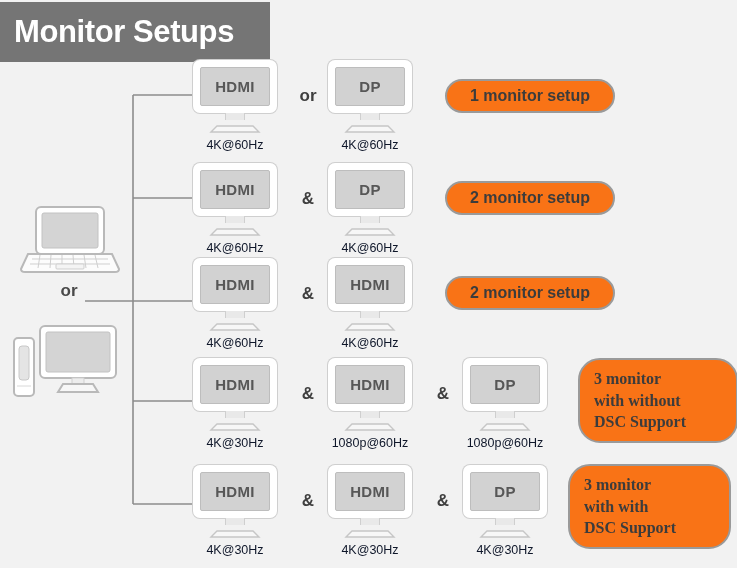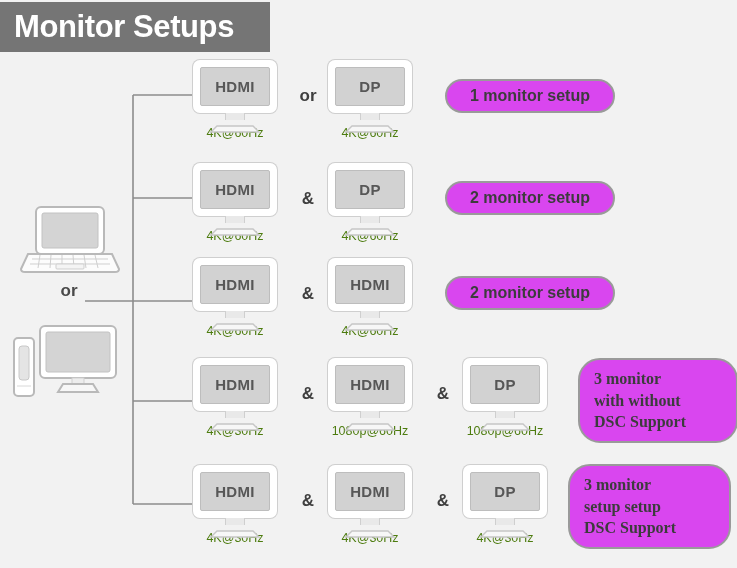--- a/index.html
+++ b/index.html
@@ -17,21 +17,21 @@
     background: #f2f2f2;
     overflow: hidden;
   }
 
   
   #title-bar {
     position: absolute;
     left: 0;
     top: 2px;
     width: 270px;
-    height: 50px;
+    height: 60px;
     background: #757575;
     display: flex;
     align-items: center;
   }
   #title-text {
     color: #ffffff;
     font-size: 31px;
     font-weight: bold;
     letter-spacing: -0.4px;
     padding-left: 14px;
@@ -137,41 +137,41 @@
   }
   .mon-base {
     position: absolute;
     left: 50%;
     top: 59px;
     width: 52px;
     height: 8px;
     margin-left: -26px;
   }
   .res-label {
-    margin-top: 4px;
+    margin-top: 16px;
     font-size: 12.5px;
-    color: #4d7c0f;
+    color: #0f172a;
     white-space: nowrap;
   }
 
   
   .op {
     position: absolute;
     font-size: 17px;
     font-weight: bold;
     color: #3f3f3f;
     text-align: center;
     width: 34px;
   }
 
   
   .badge {
     position: absolute;
     box-sizing: border-box;
-    background: #d946ef;
+    background: #f97316;
     border: 2px solid #9a9a9a;
     color: #3c3c3c;
     font-weight: bold;
     display: flex;
     align-items: center;
   }
   .badge.pill {
     height: 34px;
     border-radius: 18px;
     justify-content: center;
@@ -432,20 +432,20 @@
                 <path d="M2 7 L8 1 L44 1 L50 7 Z" fill="#f7f7f7" stroke="#c6c6c6" stroke-width="1.4"></path>
               </svg></div>
           </div>
           <div class="res-label">4K@30Hz</div>
         </div>
         <div class="op" style="left: 283px; top: 26px;">&amp;</div>
         <div class="op" style="left: 418px; top: 26px;">&amp;</div>
         <div class="badge block" style="left: 560px; top: -1px; width: 163px;">
           <div>
             <span>3 monitor</span>
-            <span>setup setup</span>
+            <span>with with</span>
             <span>DSC Support</span>
           </div>
         </div>
       </div>
     </div>
 
 </div>
 
 </body></html>

